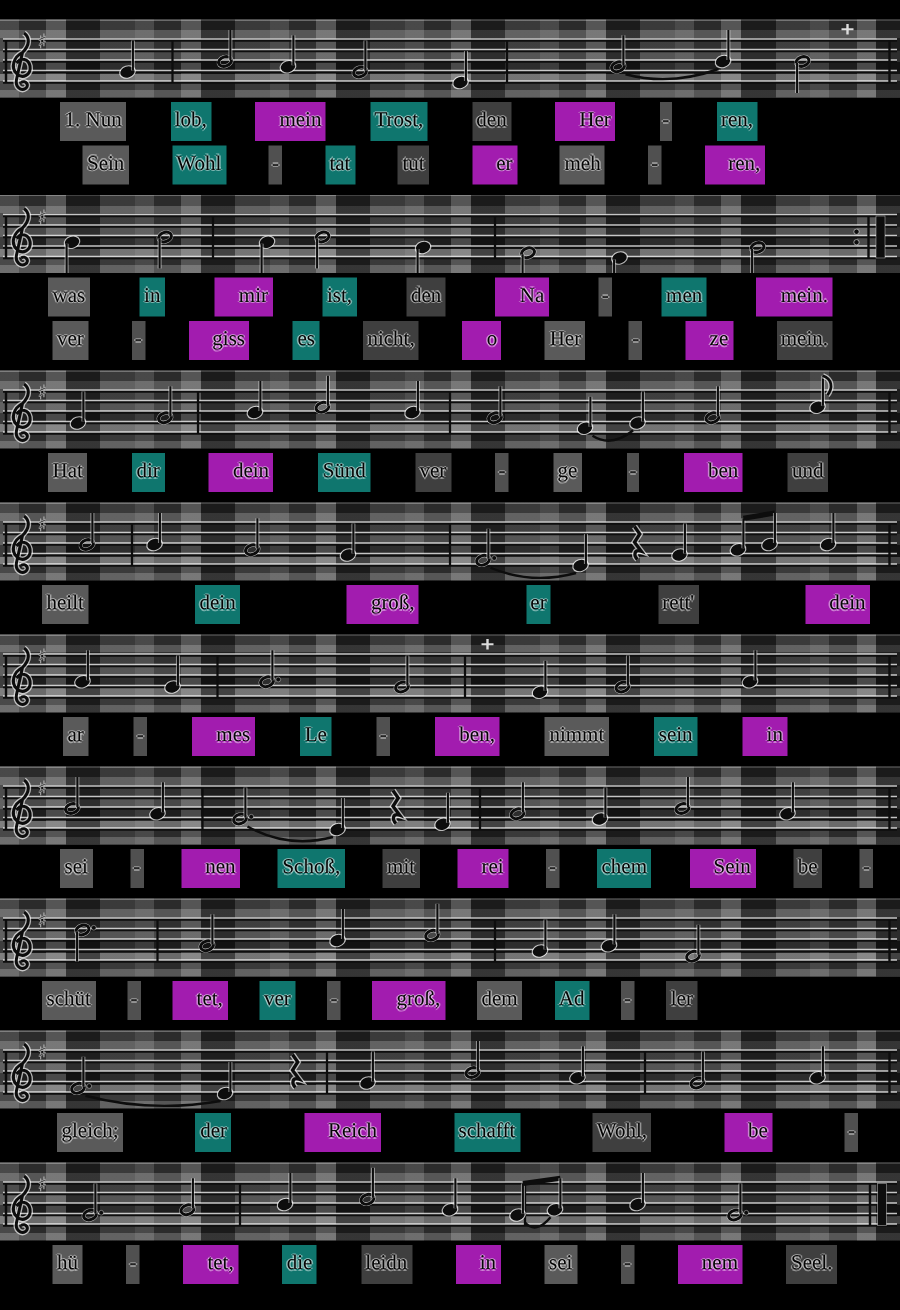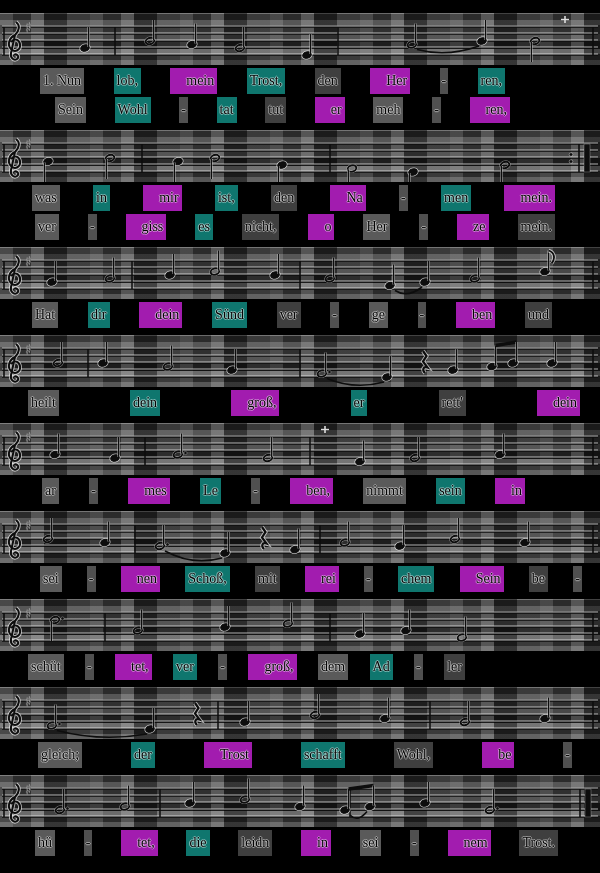--- a/index.html
+++ b/index.html
@@ -804,21 +804,21 @@
             <ellipse cx="545" cy="31.5" rx="4.4" ry="3.1" transform="rotate(-18 545 31.5)" stroke="rgba(255,255,255,.7)" stroke-width="2.6" fill="none"></ellipse>
             <ellipse cx="545" cy="31.5" rx="4.4" ry="3.1" transform="rotate(-18 545 31.5)" fill="#0d0d0d" stroke="#0d0d0d" stroke-width="1"></ellipse>
             <line x1="548.6" y1="30.5" x2="548.6" y2="10.5" stroke="rgba(255,255,255,.55)" stroke-width="2.6"></line>
             <line x1="548.6" y1="30.5" x2="548.6" y2="10.5" stroke="#0d0d0d" stroke-width="1.4"></line>
           </g>
         </svg>
       </div>
       <div class="lyrics line-l8">
         <span class="tok">gleich;</span>
         <span class="tok">der</span>
-        <span class="tok">Trost</span>
+        <span class="tok">Reich</span>
         <span class="tok">schafft</span>
         <span class="tok">Wohl,</span>
         <span class="tok">be</span>
         <span class="tok hy">-</span>
       </div>
     </div>
     <div class="system">
       <div class="staffwrap">
         <svg width="600" height="52" viewBox="0 0 600 52">
           <g>
@@ -908,16 +908,16 @@
       <div class="lyrics line-l9">
         <span class="tok">hü</span>
         <span class="tok hy">-</span>
         <span class="tok">tet,</span>
         <span class="tok">die</span>
         <span class="tok">leidn</span>
         <span class="tok">in</span>
         <span class="tok">sei</span>
         <span class="tok hy">-</span>
         <span class="tok">nem</span>
-        <span class="tok">Trost.</span>
+        <span class="tok">Seel.</span>
       </div>
     </div>
   </div>
 
 </body></html>

